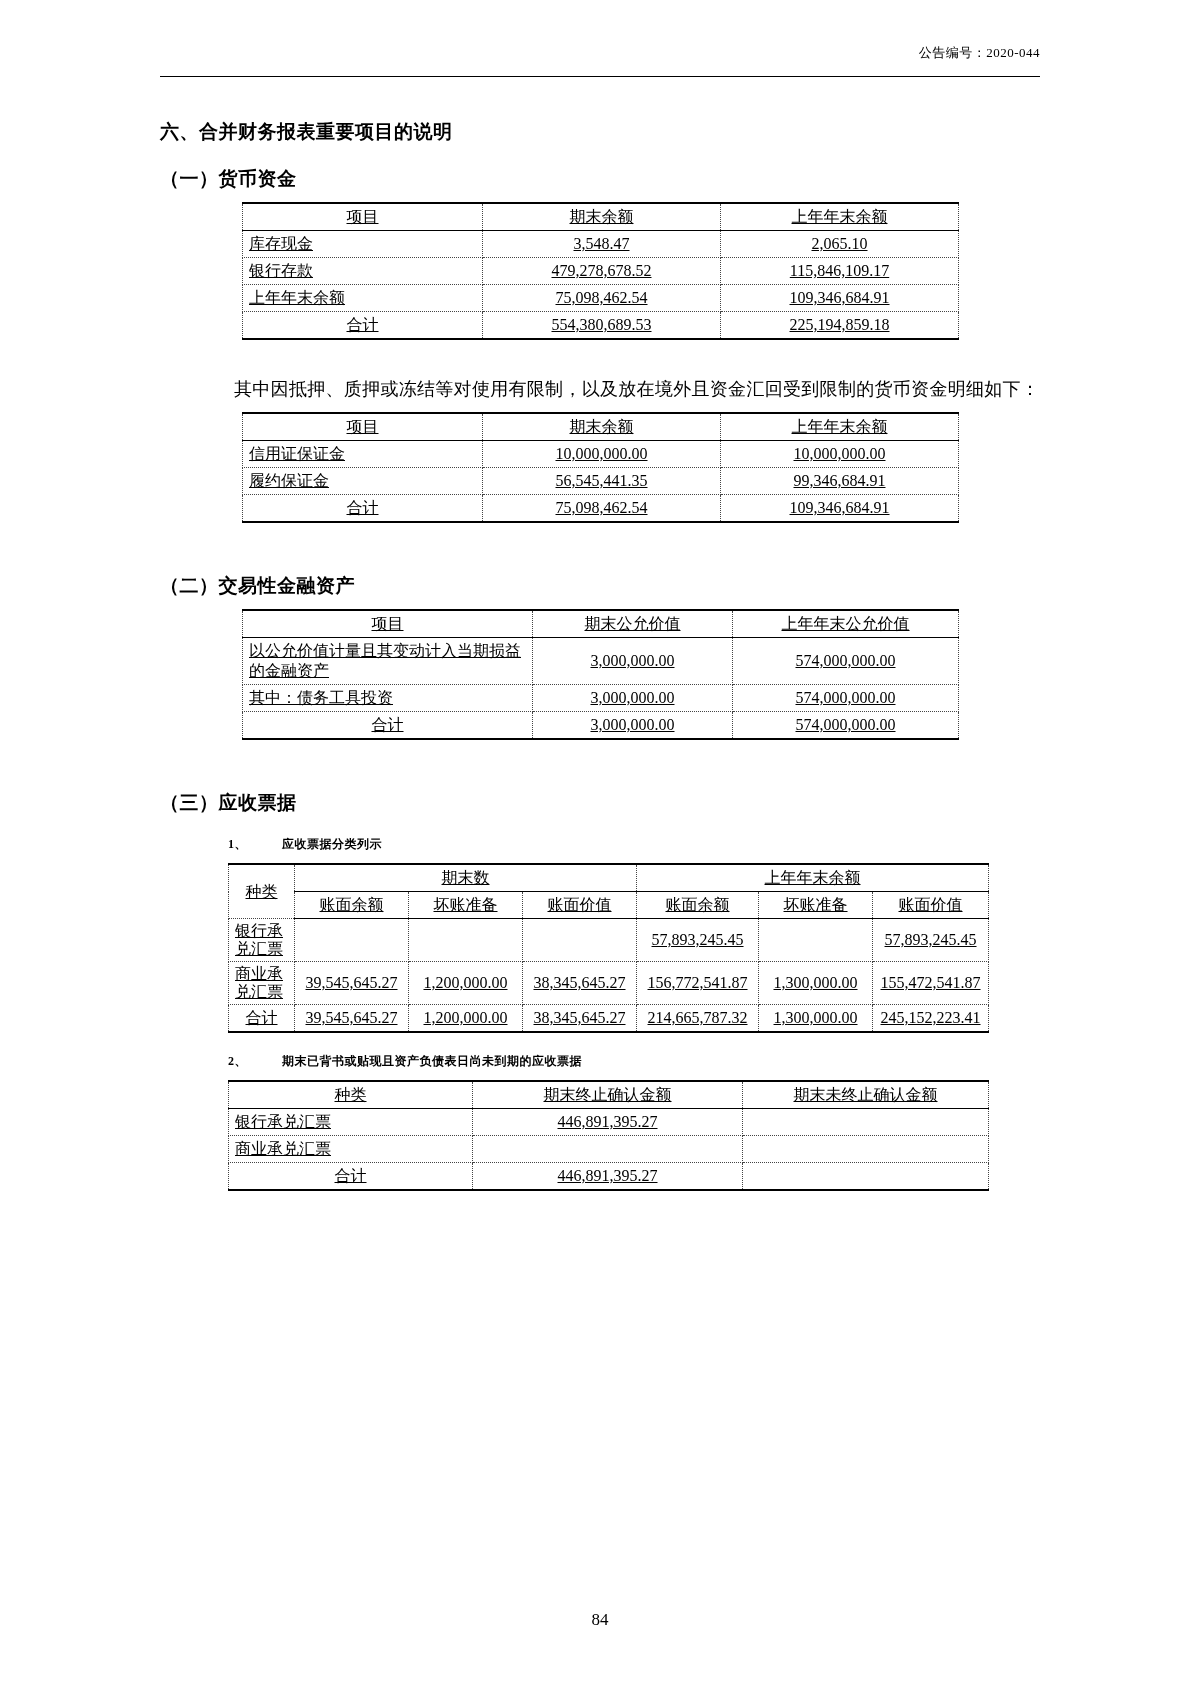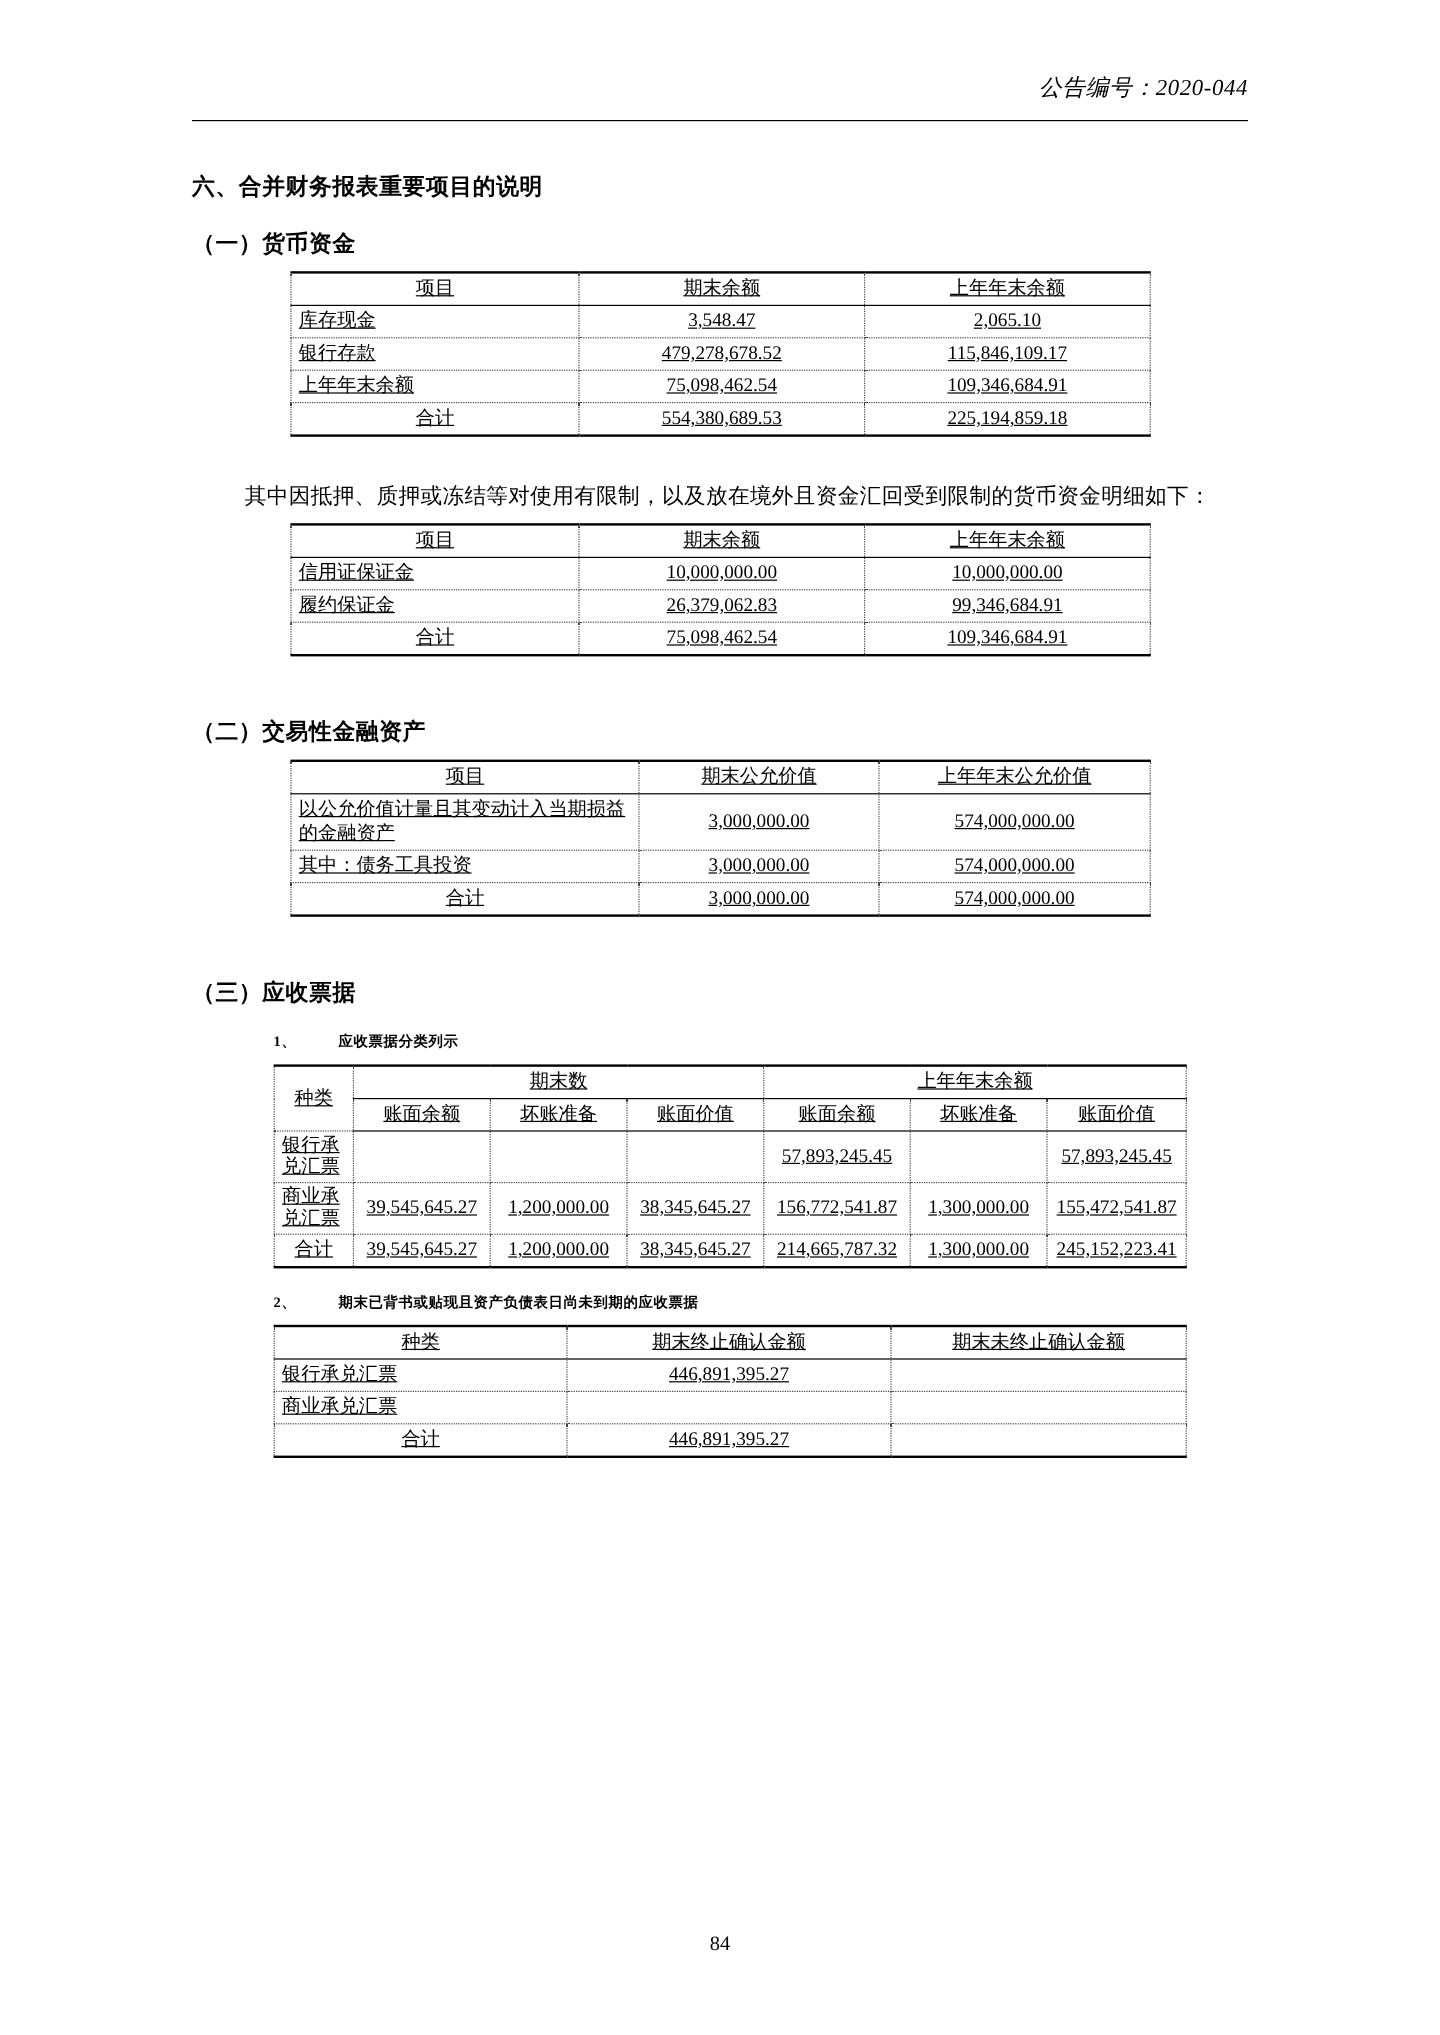--- a/index.html
+++ b/index.html
@@ -18,24 +18,23 @@
     box-sizing: border-box;
   }
   .content {
     position: absolute;
     left: 160px;
     top: 0;
     width: 880px;
   }
   .header-line {
     text-align: right;
-    font-size: 19px;
-    padding-top: 60px;
+    font-size: 13px;
+    padding-top: 44px;
     letter-spacing: 0.5px;
-    font-style: italic;
   }
   .header-rule {
     border-bottom: 1.5px solid #000;
     margin-top: 14px;
   }
   .sec-title {
     font-size: 19px;
     font-weight: bold;
     margin-top: 42px;
     letter-spacing: 0.5px;
@@ -54,21 +53,21 @@
     letter-spacing: 0.5px;
   }
   .sub-sub-title .num {
     display: inline-block;
     width: 54px;
   }
   .para {
     font-size: 18px;
     line-height: 38px;
     margin-top: 30px;
-    margin-left: 44px;
+    margin-left: 74px;
     text-align: justify;
     letter-spacing: 0.3px;
   }
 
   table.doc {
     border-collapse: collapse;
     font-size: 16px;
     table-layout: fixed;
     text-decoration: underline;
   }
@@ -174,21 +173,21 @@
           <td class="c">期末余额</td>
           <td class="c">上年年末余额</td>
         </tr>
         <tr>
           <td class="l">信用证保证金</td>
           <td class="r">10,000,000.00</td>
           <td class="r">10,000,000.00</td>
         </tr>
         <tr>
           <td class="l">履约保证金</td>
-          <td class="r">26,379,062.83</td>
+          <td class="r">56,545,441.35</td>
           <td class="r">99,346,684.91</td>
         </tr>
         <tr class="thick-bottom">
           <td class="c">合计</td>
           <td class="r">75,098,462.54</td>
           <td class="r">109,346,684.91</td>
         </tr>
       </tbody>
     </table>
 

